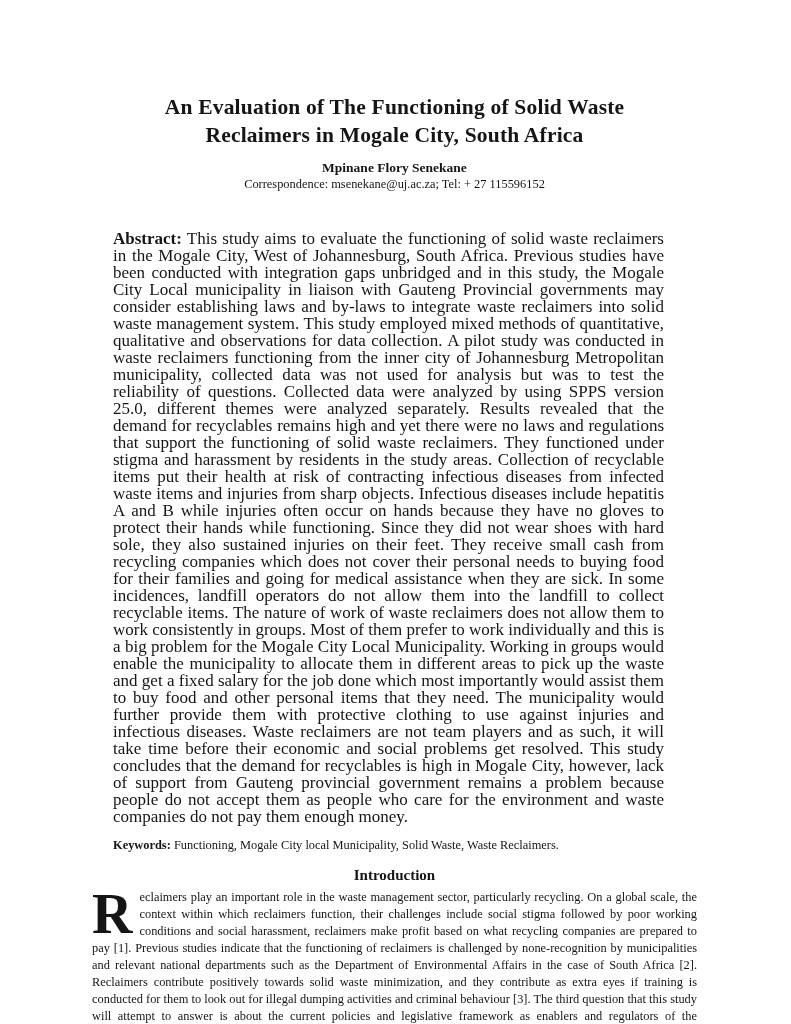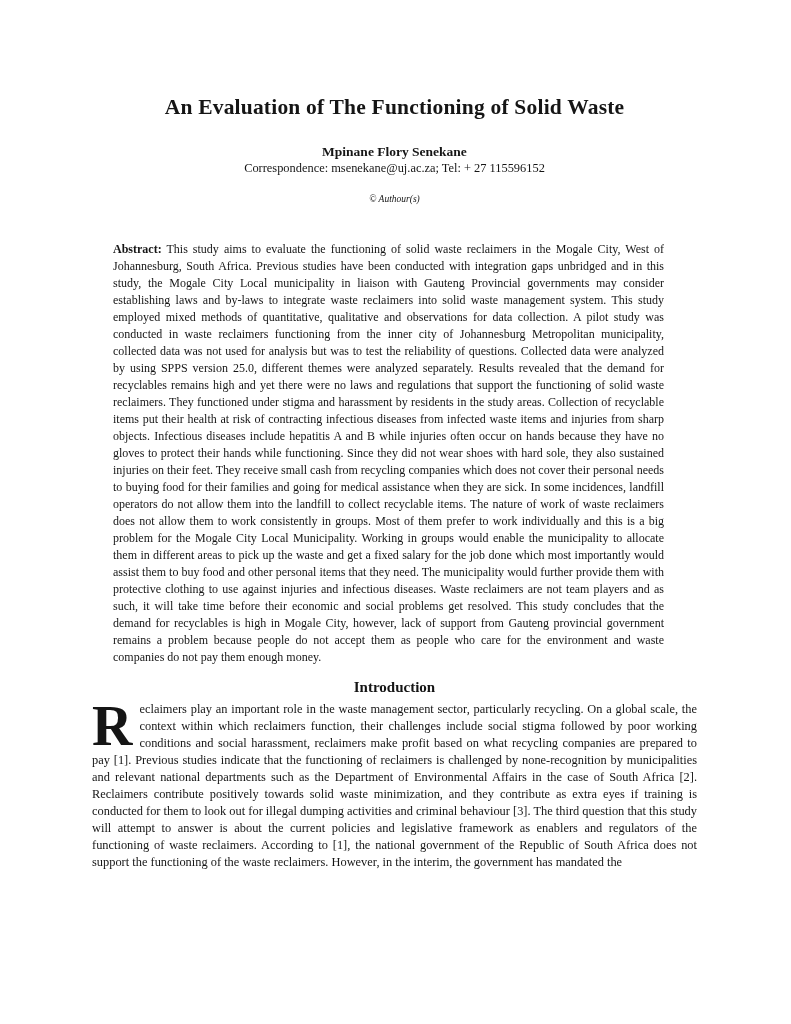--- a/index.html
+++ b/index.html
@@ -21,21 +21,21 @@
   .title {
     margin: 0;
     text-align: center;
     font-size: 21.5px;
     line-height: 28px;
     font-weight: bold;
     letter-spacing: 0.2px;
   }
   .title .tline { display: block; }
   .author {
-    margin-top: 22px;
+    margin-top: 10px;
     text-align: center;
     font-weight: bold;
     font-size: 13.5px;
     line-height: 17px;
   }
   .affiliation, .correspondence {
     text-align: center;
     font-size: 12.4px;
     line-height: 17.5px;
   }
@@ -46,21 +46,21 @@
     line-height: 13.2px;
   }
   .imprint .copyright {
     font-style: italic;
     font-size: 9.5px;
     line-height: 12px;
   }
   .abstract {
     margin: 36px 33px 0 21px;
     text-align: justify;
-    font-size: 12px;
+    font-size: 17px;
     line-height: 17px;
   }
   .plabel { font-weight: bold; }
   .keywords {
     margin: 12px 33px 0 21px;
     text-align: left;
     font-size: 12.4px;
     line-height: 17px;
   }
   .section-heading {
@@ -85,31 +85,32 @@
   }
 </style>
 </head>
 <body>
 
 <div class="page">
 
   <header>
     <h1 class="title">
       <span class="tline">An Evaluation of The Functioning of Solid Waste</span>
+      <span class="tline">Reclaimers in Mogale City, South Africa</span>
     </h1>
     <div class="author">Mpinane Flory Senekane</div>
     <div class="correspondence">Correspondence: msenekane@uj.ac.za; Tel: + 27 115596152</div>
 
     <div class="imprint">
-      <div class="copyright">© Authour(s)</div>
     </div>
   </header>
 
   <main>
     <p class="abstract"><span class="plabel">Abstract:</span> <span>This study aims to evaluate the functioning of solid waste reclaimers in the Mogale City, West of Johannesburg, South Africa. Previous studies have been conducted with integration gaps unbridged and in this study, the Mogale City Local municipality in liaison with Gauteng Provincial governments may consider establishing laws and by-laws to integrate waste reclaimers into solid waste management system. This study employed mixed methods of quantitative, qualitative and observations for data collection. A pilot study was conducted in waste reclaimers functioning from the inner city of Johannesburg Metropolitan municipality, collected data was not used for analysis but was to test the reliability of questions. Collected data were analyzed by using SPPS version 25.0, different themes were analyzed separately. Results revealed that the demand for recyclables remains high and yet there were no laws and regulations that support the functioning of solid waste reclaimers. They functioned under stigma and harassment by residents in the study areas. Collection of recyclable items put their health at risk of contracting infectious diseases from infected waste items and injuries from sharp objects. Infectious diseases include hepatitis A and B while injuries often occur on hands because they have no gloves to protect their hands while functioning. Since they did not wear shoes with hard sole, they also sustained injuries on their feet. They receive small cash from recycling companies which does not cover their personal needs to buying food for their families and going for medical assistance when they are sick. In some incidences, landfill operators do not allow them into the landfill to collect recyclable items. The nature of work of waste reclaimers does not allow them to work consistently in groups. Most of them prefer to work individually and this is a big problem for the Mogale City Local Municipality. Working in groups would enable the municipality to allocate them in different areas to pick up the waste and get a fixed salary for the job done which most importantly would assist them to buy food and other personal items that they need. The municipality would further provide them with protective clothing to use against injuries and infectious diseases. Waste reclaimers are not team players and as such, it will take time before their economic and social problems get resolved. This study concludes that the demand for recyclables is high in Mogale City, however, lack of support from Gauteng provincial government remains a problem because people do not accept them as people who care for the environment and waste companies do not pay them enough money.</span></p>
 
+    <p class="keywords"><span class="plabel">Keywords:</span> <span>Functioning, Mogale City local Municipality, Solid Waste, Waste Reclaimers.</span></p>
 
     <h2 class="section-heading">Introduction</h2>
 
     <p class="body-par"><span class="dropcap">R</span><span>eclaimers play an important role in the waste management sector, particularly recycling. On a global scale, the context within which reclaimers function, their challenges include social stigma followed by poor working conditions and social harassment, reclaimers make profit based on what recycling companies are prepared to pay [1]. Previous studies indicate that the functioning of reclaimers is challenged by none-recognition by municipalities and relevant national departments such as the Department of Environmental Affairs in the case of South Africa [2]. Reclaimers contribute positively towards solid waste minimization, and they contribute as extra eyes if training is conducted for them to look out for illegal dumping activities and criminal behaviour [3]. The third question that this study will attempt to answer is about the current policies and legislative framework as enablers and regulators of the functioning of waste reclaimers. According to [1], the national government of the Republic of South Africa does not support the functioning of the waste reclaimers. However, in the interim, the government has mandated the</span></p>
   </main>
 
 </div>
 
 </body></html>

